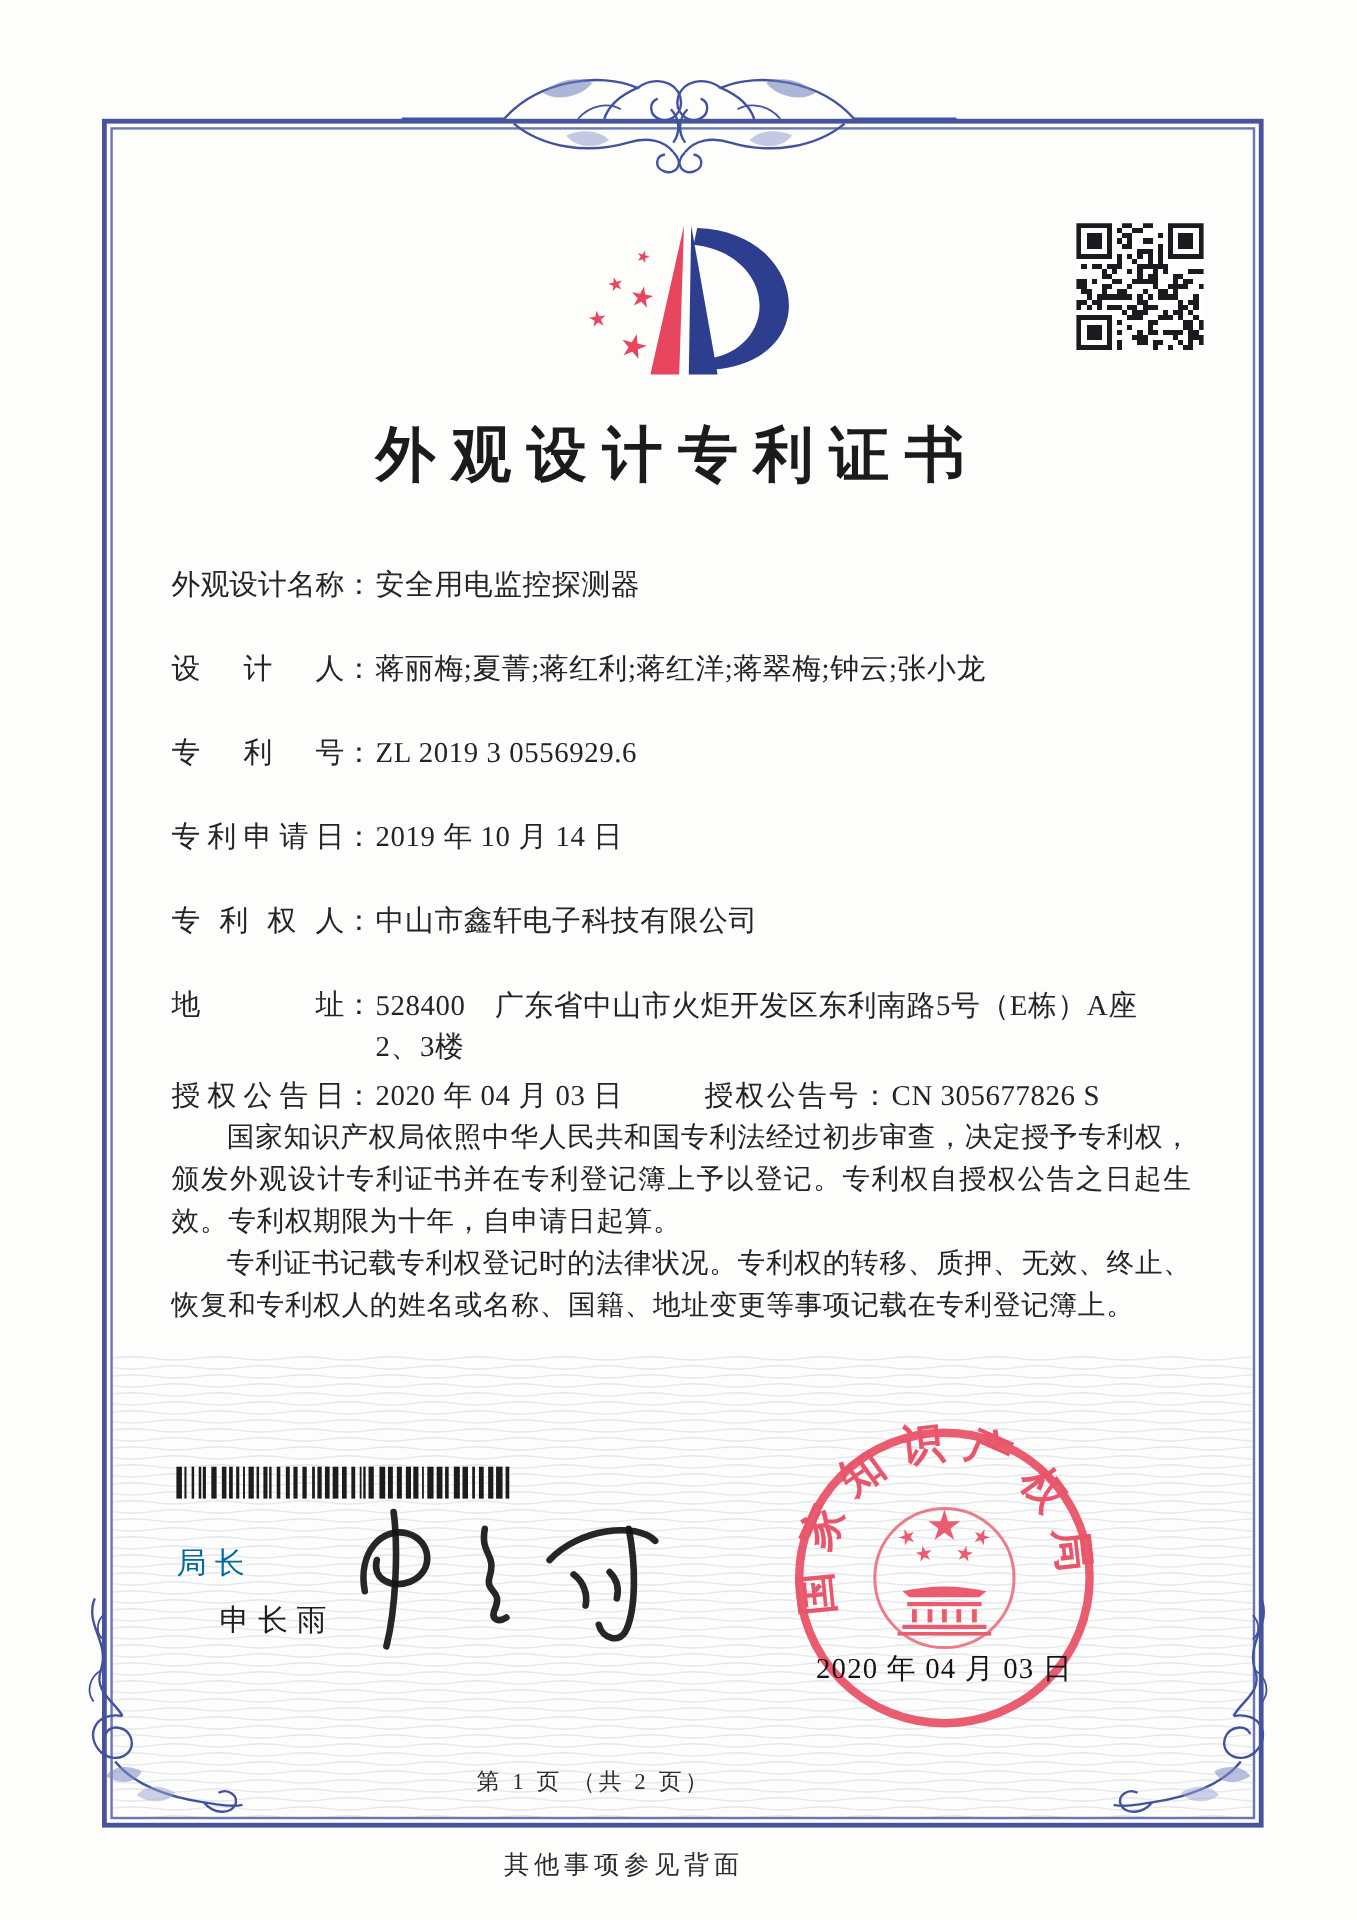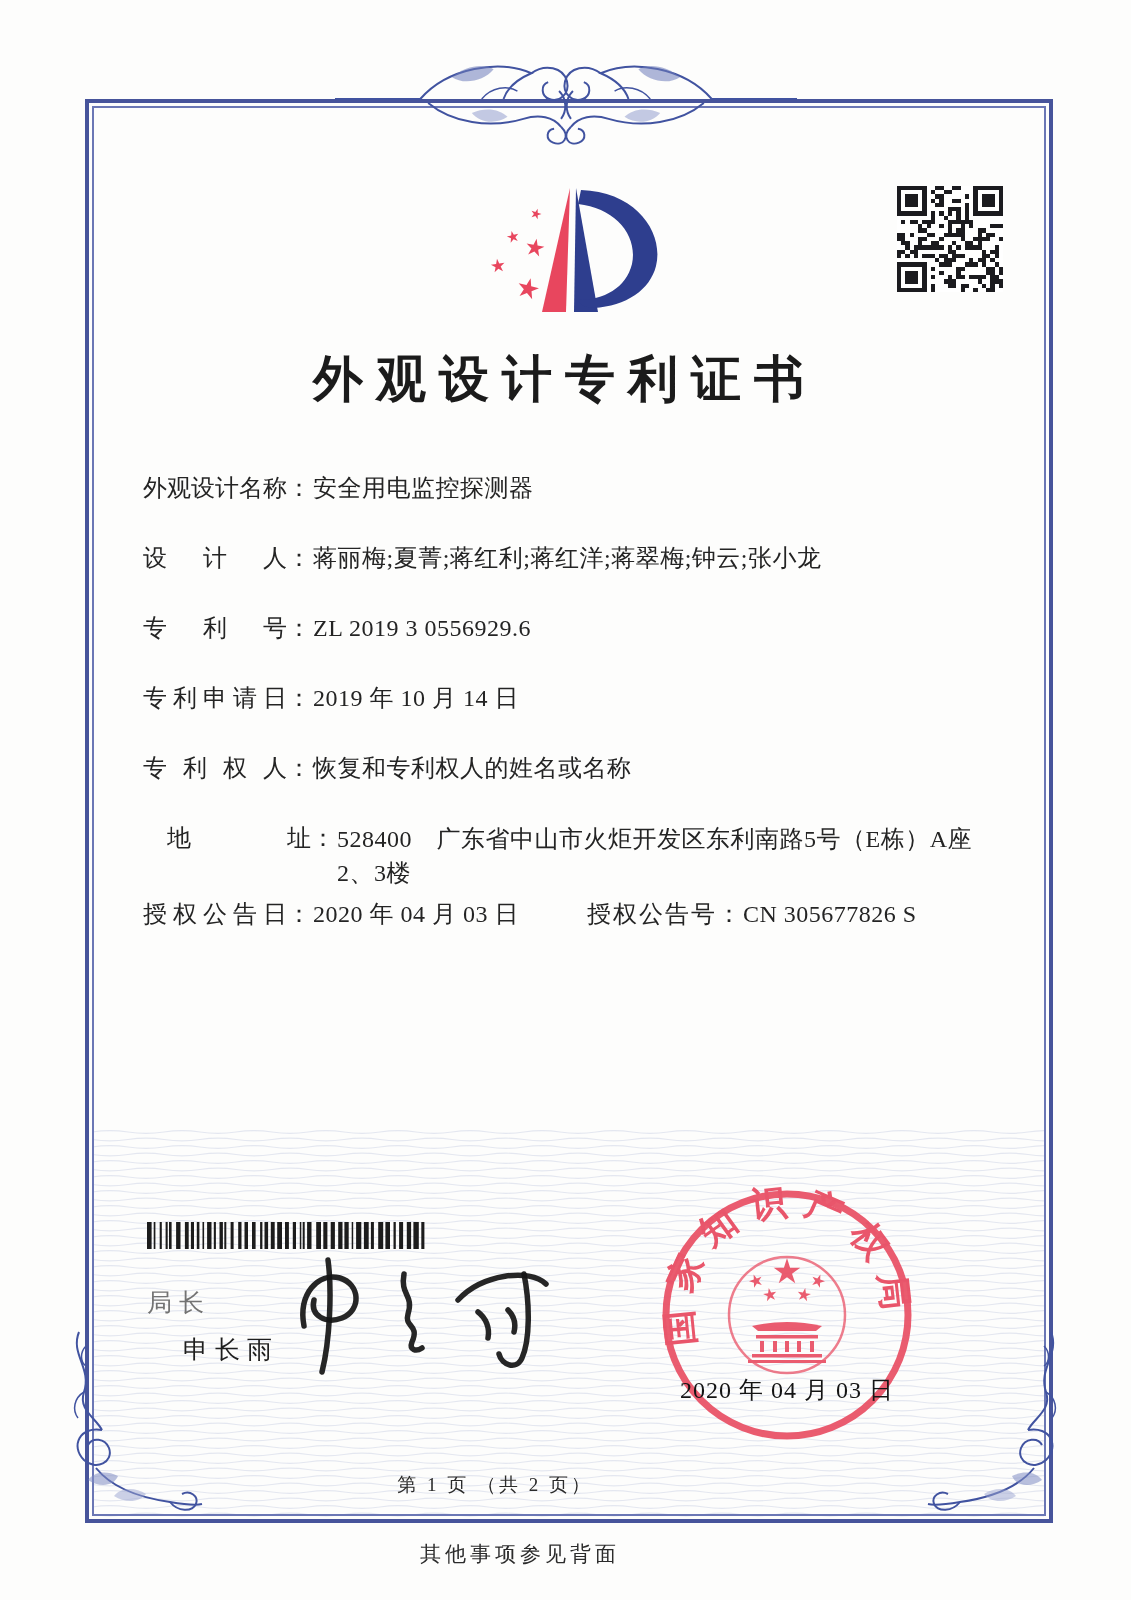--- a/index.html
+++ b/index.html
@@ -30,32 +30,32 @@
            font-size:50px; font-weight:700; letter-spacing:13px; color:#1b1b1b; z-index:4; }
   
   .fields { position:absolute; left:143px; top:472px; width:860px; font-size:24px;
             line-height:32px; z-index:4; }
   .row { margin-bottom:38px; white-space:nowrap; }
   .lbl { display:inline-block; width:144px; text-align:justify; text-align-last:justify;
          text-justify:inter-character; vertical-align:top; }
   .colon { display:inline-block; width:22px; vertical-align:top; }
   .val { display:inline-block; margin-left:4px; vertical-align:top; letter-spacing:0.5px; }
   .addr-val { white-space:normal; width:660px; line-height:34px; }
-  .row-address { margin-bottom:8px;margin-left:24px; }
+  .row-address { margin-bottom:8px; }
   .grant-group2 { margin-left:68px; }
   .grant-group2 .lbl2 { letter-spacing:2px; }
   
   .body-text { position:absolute; left:143px; top:930px; width:850px; font-size:23px;
                line-height:35px; text-align:justify; z-index:4; }
   .body-text p { margin:0; text-indent:2em; letter-spacing:0.6px; }
   
   .barcode { position:absolute; left:145px; top:1222px; width:287px; height:27px; z-index:4; }
   .barcode svg { width:100%; height:100%; fill:#1c1c1c; }
   .issuer-title { position:absolute; left:147px; top:1286px; font-size:25px; letter-spacing:7px;
-                  font-family:"Liberation Sans","DejaVu Sans",sans-serif; color:#737373; z-index:4; }
+                  font-family:"Liberation Sans","DejaVu Sans",sans-serif; color:#0369a1; z-index:4; }
   .issuer-name { position:absolute; left:147px; top:1333px; font-size:25px; letter-spacing:7px;
                  font-family:"Liberation Sans","DejaVu Sans",sans-serif; color:#1e1e1e; z-index:4;margin-left:36px; }
   .signature { position:absolute; left:262px; top:1248px; width:310px; height:130px; z-index:4; }
   .signature path { fill:none; stroke:#141414; stroke-width:5.5; stroke-linecap:round;
                     stroke-linejoin:round; opacity:.92; }
   .seal { position:absolute; left:650px; top:1178px; width:274px; height:274px; z-index:5; }
   .seal svg { position:absolute; inset:0; }
   .seal-date { position:absolute; left:50%; top:196px; transform:translateX(-50%);
                white-space:nowrap; font-size:24px; color:#141414; letter-spacing:1px; z-index:6; }
   .page-info { position:absolute; left:85px; top:1472px; width:820px; text-align:center;
@@ -391,30 +391,34 @@
     <div class="row">
       <span class="lbl">设计人</span><span class="colon">：</span><span class="val">蒋丽梅;夏菁;蒋红利;蒋红洋;蒋翠梅;钟云;张小龙</span>
     </div>
     <div class="row">
       <span class="lbl">专利号</span><span class="colon">：</span><span class="val">ZL 2019 3 0556929.6</span>
     </div>
     <div class="row">
       <span class="lbl">专利申请日</span><span class="colon">：</span><span class="val">2019 年 10 月 14 日</span>
     </div>
     <div class="row">
-      <span class="lbl">专利权人</span><span class="colon">：</span><span class="val">恢复和专利权人的姓名或名称</span>
+      <span class="lbl">专利权人</span><span class="colon">：</span><span class="val">中山市鑫轩电子科技有限公司</span>
     </div>
     <div class="row row-address">
       <span class="lbl">地址</span><span class="colon">：</span><span class="val addr-val"><span>528400　广东省中山市火炬开发区东利南路5号（E栋）A座</span><br><span>2、3楼</span></span>
     </div>
     <div class="row">
       <span class="lbl">授权公告日</span><span class="colon">：</span><span class="val">2020 年 04 月 03 日</span><span class="grant-group2"><span class="lbl2">授权公告号</span><span class="colon">：</span><span class="val">CN 305677826 S</span></span>
     </div>
   </div>
 
+  <div class="body-text">
+    <p>国家知识产权局依照中华人民共和国专利法经过初步审查，决定授予专利权，颁发外观设计专利证书并在专利登记簿上予以登记。专利权自授权公告之日起生效。专利权期限为十年，自申请日起算。</p>
+    <p>专利证书记载专利权登记时的法律状况。专利权的转移、质押、无效、终止、恢复和专利权人的姓名或名称、国籍、地址变更等事项记载在专利登记簿上。</p>
+  </div>
 
   <div class="barcode">
     <svg id="barcode-svg" viewBox="0 0 287 27" preserveAspectRatio="none">
         <rect x="2.0" y="0" width="4.6" height="27"></rect>
         <rect x="8.7" y="0" width="1.7" height="27"></rect>
         <rect x="14.7" y="0" width="2.1" height="27"></rect>
         <rect x="20.6" y="0" width="2.1" height="27"></rect>
         <rect x="24.0" y="0" width="2.6" height="27"></rect>
         <rect x="31.1" y="0" width="4.4" height="27"></rect>
         <rect x="39.9" y="0" width="3.8" height="27"></rect>

